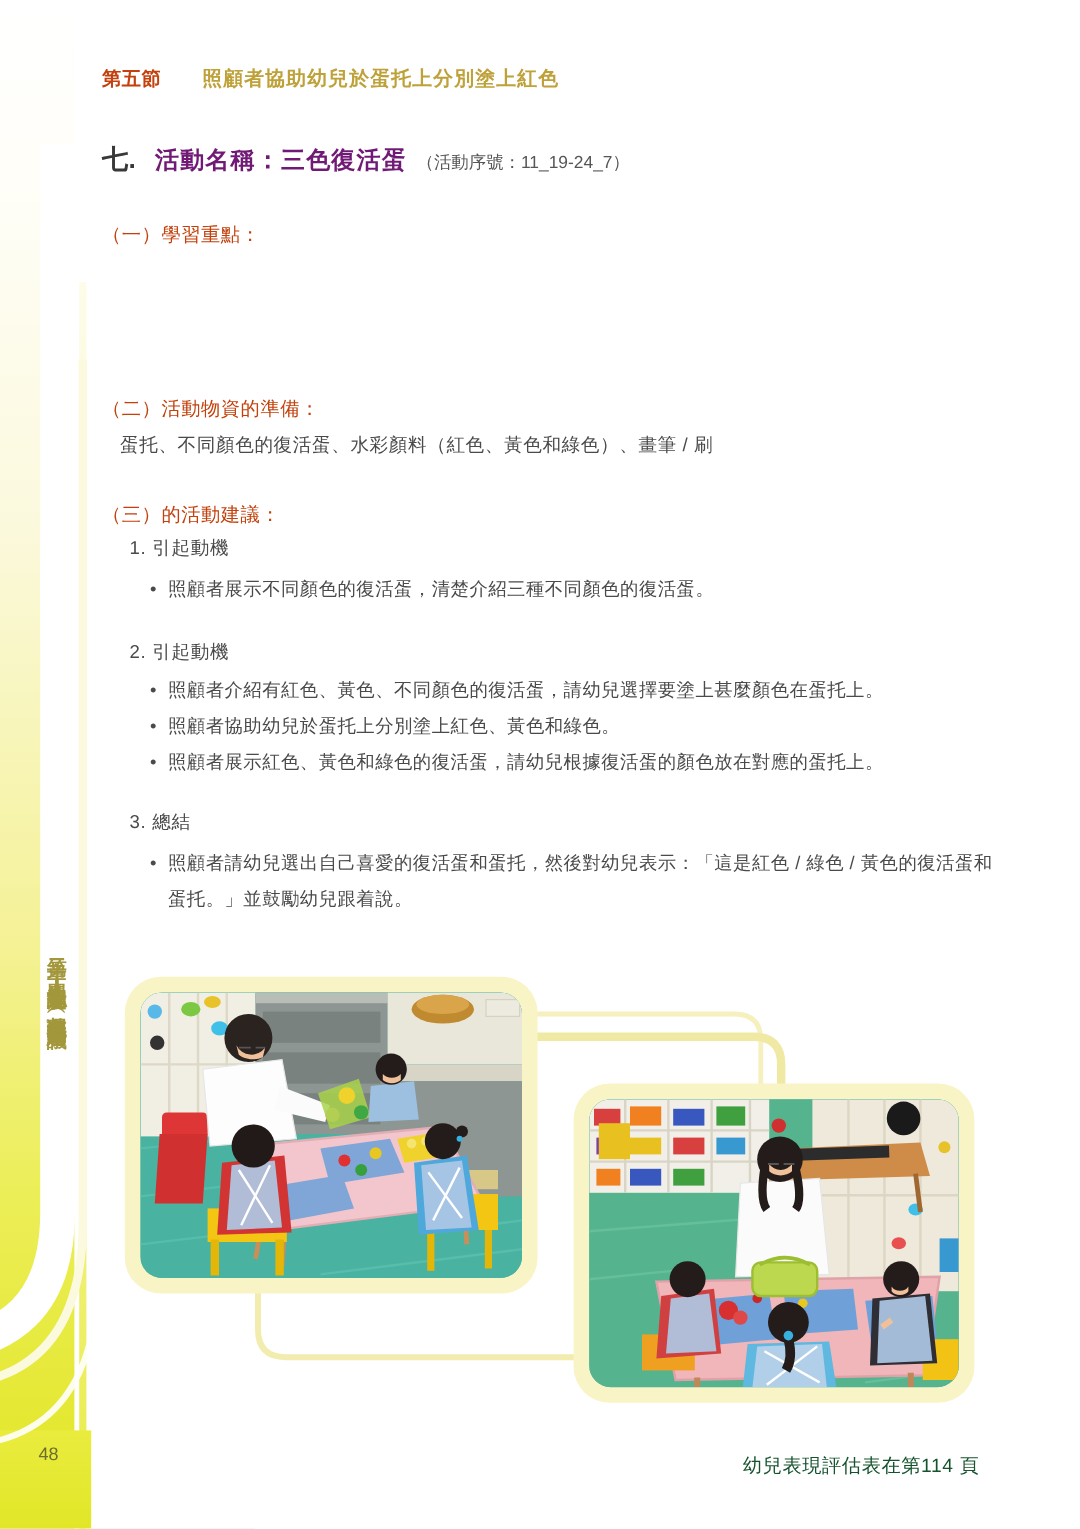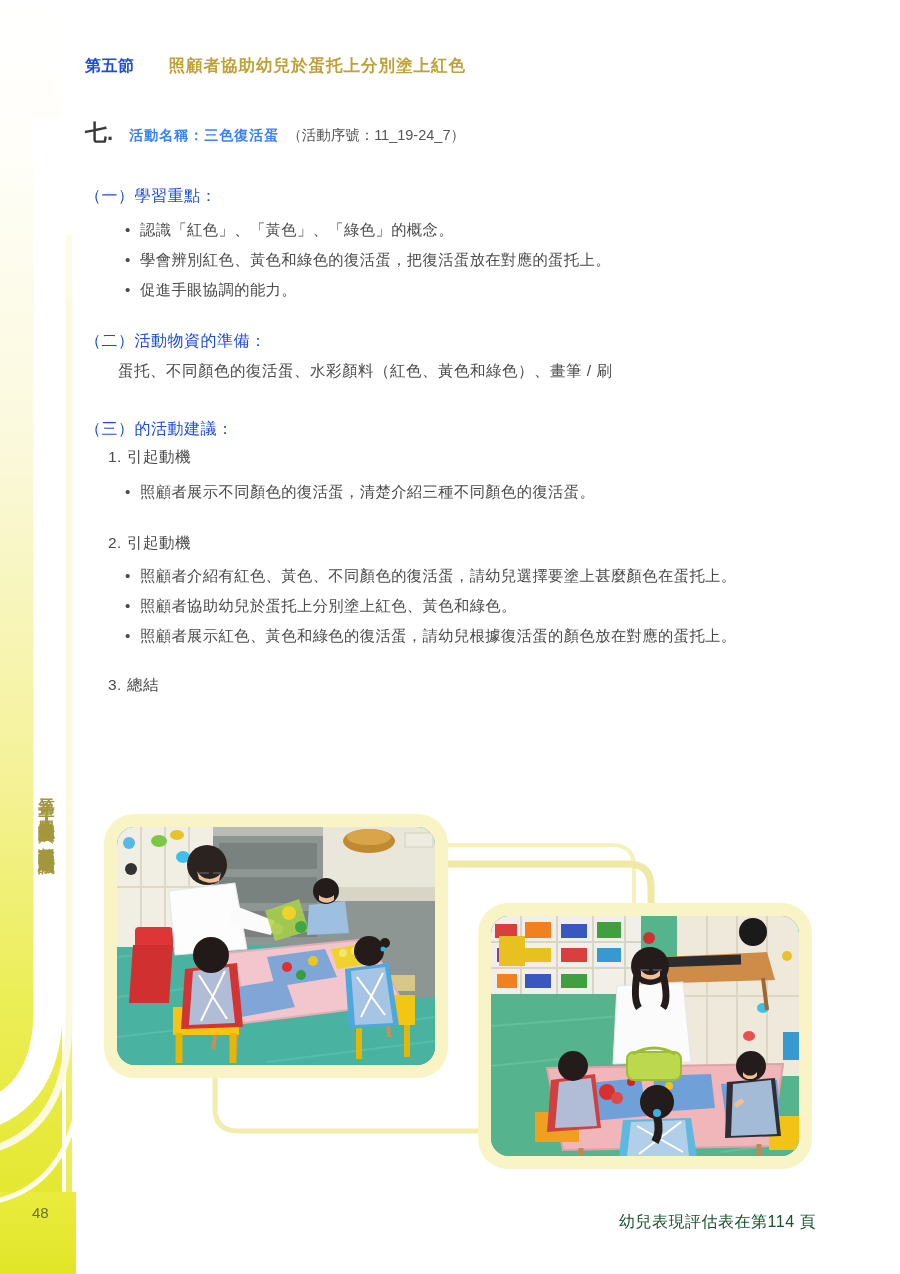--- a/index.html
+++ b/index.html
@@ -33,26 +33,26 @@
   }
   .page-number {
     position:absolute; left:32px; top:1204px; font-size:15px; font-weight:normal; color:#6f6d31;
   }
 
   
   .doc-header { position:absolute; left:85px; top:55px; font-size:16.5px; font-weight:bold; color:#bfa13a; letter-spacing:1px; }
   .doc-header .sec-label { margin-right:34px; }
   .activity-title { position:absolute; left:85px; top:118px; white-space:nowrap; }
   .activity-title .num { font-size:22px; font-weight:bold; color:#383838; margin-right:16px; }
-  .activity-title .name { font-size:14px; font-weight:bold; color:#3b82f6; letter-spacing:1px; }
+  .activity-title .name { font-size:20px; font-weight:bold; color:#701a75; letter-spacing:1px; }
   .activity-title .serial { font-size:14.5px; color:#565656; margin-left:8px; }
 
   
-  .sec-label { position:absolute; left:85px; font-size:16px; color:#1d4ed8; letter-spacing:0.5px; }
-  .plain-line { position:absolute; left:118px; font-size:15.5px; color:#4a4a4a; letter-spacing:0.5px; }
+  .sec-label { position:absolute; left:85px; font-size:16px; color:#c2410c; letter-spacing:0.5px; }
+  .plain-line { position:absolute; left:100px; font-size:15.5px; color:#4a4a4a; letter-spacing:0.5px; }
   .step-title { position:absolute; left:108px; font-size:15.5px; color:#4a4a4a; letter-spacing:0.5px; }
   .step-title .sn { margin-right:5px; }
   ul.bullets { position:absolute; left:125px; list-style:none; width:730px; }
   ul.bullets li {
     position:relative; padding-left:15px; font-size:15.3px; line-height:30px;
     color:#4a4a4a; letter-spacing:0.4px;
   }
   ul.bullets li::before { content:"•"; position:absolute; left:0; top:0; color:#4a4a4a; }
   ul.bullets.narrow { width:712px; }
 
@@ -89,25 +89,20 @@
 
   <div class="doc-header">
     <span class="sec-label" style="position:static">第五節</span><span>照顧者協助幼兒於蛋托上分別塗上紅色</span>
   </div>
 
   <div class="activity-title">
     <span class="num">七.</span><span class="name">活動名稱：三色復活蛋</span><span class="serial">（活動序號：11_19-24_7）</span>
   </div>
 
   <div class="sec-label" style="top:186px">（一）學習重點：</div>
-  <ul class="bullets" style="top:215px">
-    <li>認識「紅色」、「黃色」、「綠色」的概念。</li>
-    <li>學會辨別紅色、黃色和綠色的復活蛋，把復活蛋放在對應的蛋托上。</li>
-    <li>促進手眼協調的能力。</li>
-  </ul>
 
   <div class="sec-label" style="top:331px">（二）活動物資的準備：</div>
   <div class="plain-line" style="top:361px">蛋托、不同顏色的復活蛋、水彩顏料（紅色、黃色和綠色）、畫筆 / 刷</div>
 
   <div class="sec-label" style="top:419px">（三）的活動建議：</div>
 
   <div class="step-title" style="top:447px">
     <span class="sn">1.</span><span>引起動機</span>
   </div>
   <ul class="bullets" style="top:477px">
@@ -119,20 +114,23 @@
   </div>
   <ul class="bullets" style="top:561px">
     <li>照顧者介紹有紅色、黃色、不同顏色的復活蛋，請幼兒選擇要塗上甚麼顏色在蛋托上。</li>
     <li>照顧者協助幼兒於蛋托上分別塗上紅色、黃色和綠色。</li>
     <li>照顧者展示紅色、黃色和綠色的復活蛋，請幼兒根據復活蛋的顏色放在對應的蛋托上。</li>
   </ul>
 
   <div class="step-title" style="top:675px">
     <span class="sn">3.</span><span>總結</span>
   </div>
+  <ul class="bullets narrow" style="top:705px">
+    <li>照顧者請幼兒選出自己喜愛的復活蛋和蛋托，然後對幼兒表示：「這是紅色 / 綠色 / 黃色的復活蛋和蛋托。」並鼓勵幼兒跟着說。</li>
+  </ul>
 
   <svg class="connectors" width="900" height="1274" viewBox="0 0 900 1274">
     <path d="M 446 845 H 612 Q 634 845 634 867 V 908" fill="none" stroke="#f5f0be" stroke-width="4"></path>
     <path d="M 446 864 H 628 Q 651 864 651 887 V 908" fill="none" stroke="#f0e9a4" stroke-width="7"></path>
     <path d="M 215 1074 V 1108 Q 215 1131 238 1131 H 482" fill="none" stroke="#f2ecae" stroke-width="5"></path>
   </svg>
 
   <div class="photo-frame p1">
     <div class="photo-inner">
       <svg viewBox="0 0 318 238" preserveAspectRatio="none">

